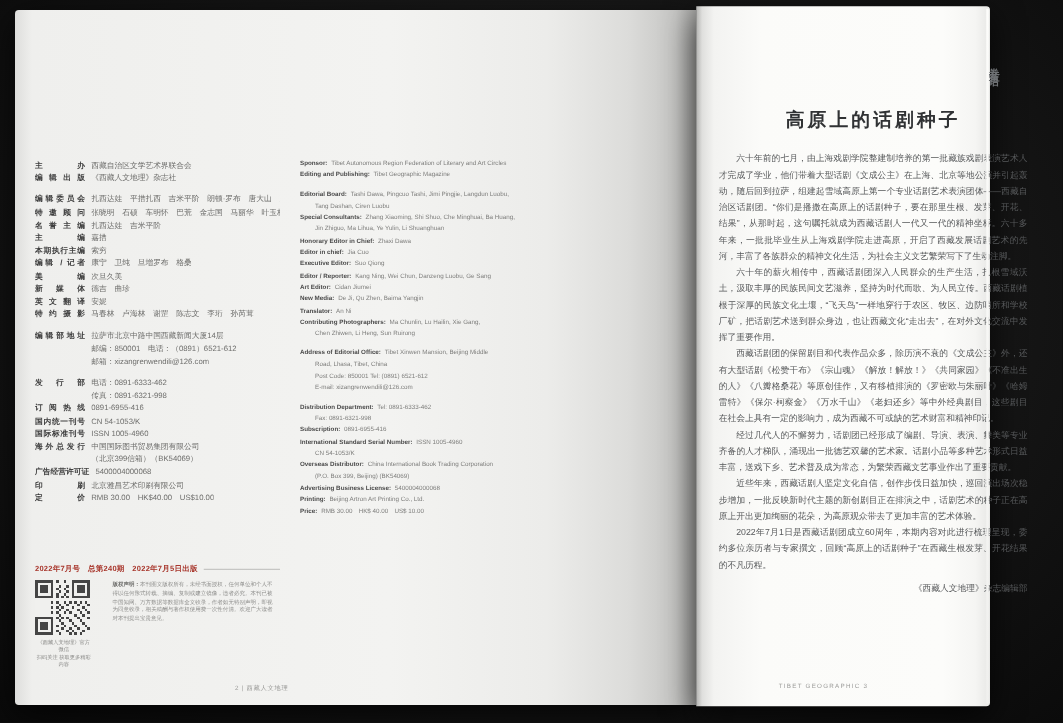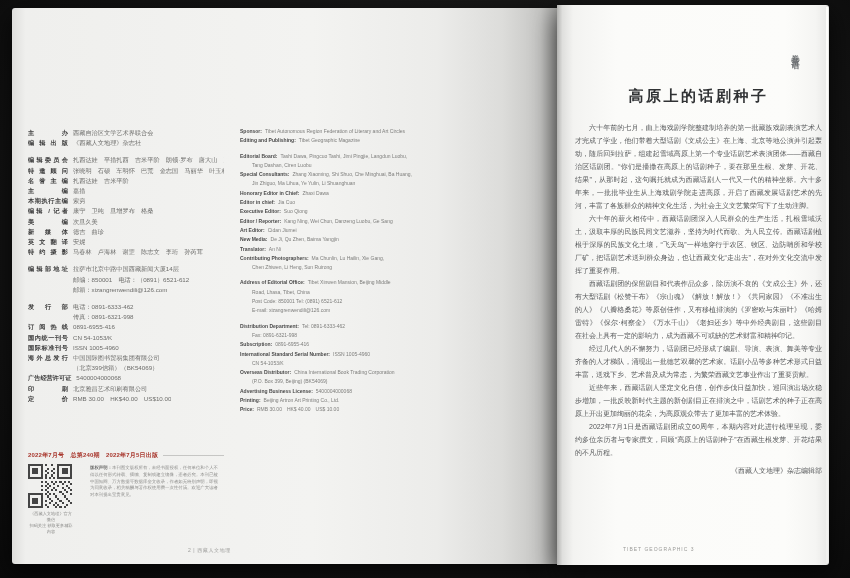--- a/index.html
+++ b/index.html
@@ -3,21 +3,21 @@
 <meta charset="utf-8">
 <style>
   html,body{margin:0;padding:0;background:#0e0e0e;}
   .stage{position:relative;width:850px;height:578px;overflow:hidden;
          background:radial-gradient(ellipse at 52% 42%, #272727 0%, #161616 55%, #0a0a0a 100%);
          font-family:"Liberation Sans","DejaVu Sans",sans-serif;}
   .page{position:absolute;}
   .page-left{left:12px;top:8px;width:545px;height:556px;border-radius:3px 0 0 3px;
     background:linear-gradient(to right,#dededc 0%,#efefed 2.5%,#f3f3f1 55%,#ececea 78%,#dcdcda 90%,#c6c6c4 97%,#a9a9a7 100%);
     box-shadow:0 8px 26px rgba(0,0,0,.75);}
-  .page-right{left:557px;top:5px;width:272px;height:560px;border-radius:0 3px 3px 0;
+  .page-right{left:557px;top:5px;width:235px;height:560px;border-radius:0 3px 3px 0;
     background:linear-gradient(to right,#b3b3b1 0%,#dfdfdd 2%,#f3f3f1 6%,#fbfbf9 22%,#fcfcfa 84%,#f5f5f3 95%,#e7e7e5 100%);
     box-shadow:0 8px 26px rgba(0,0,0,.75);}
   .page-right::after{content:"";position:absolute;right:1px;top:2px;bottom:2px;width:2px;
     background:linear-gradient(to bottom,#fdfdfb,#f0f0ee);}
 
   
   .cn-col{position:absolute;left:16px;top:120px;width:196px;}
   .cn-row{display:flex;font-size:6.2px;line-height:10.2px;white-space:nowrap;overflow:hidden;}
   .cn-row .lb{min-width:40px;margin-right:5px;font-weight:bold;color:#3e3e3e;
               text-align:justify;text-align-last:justify;}

